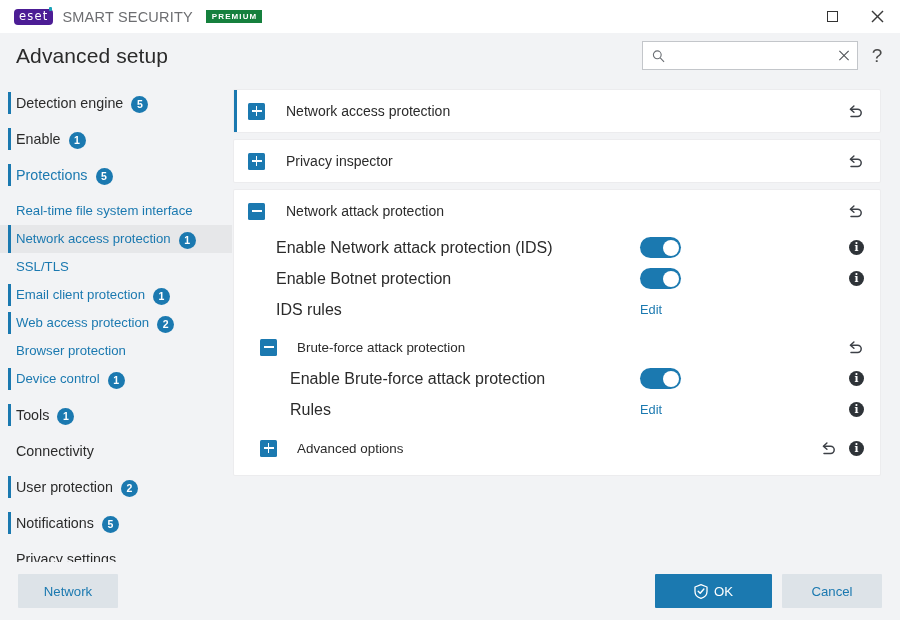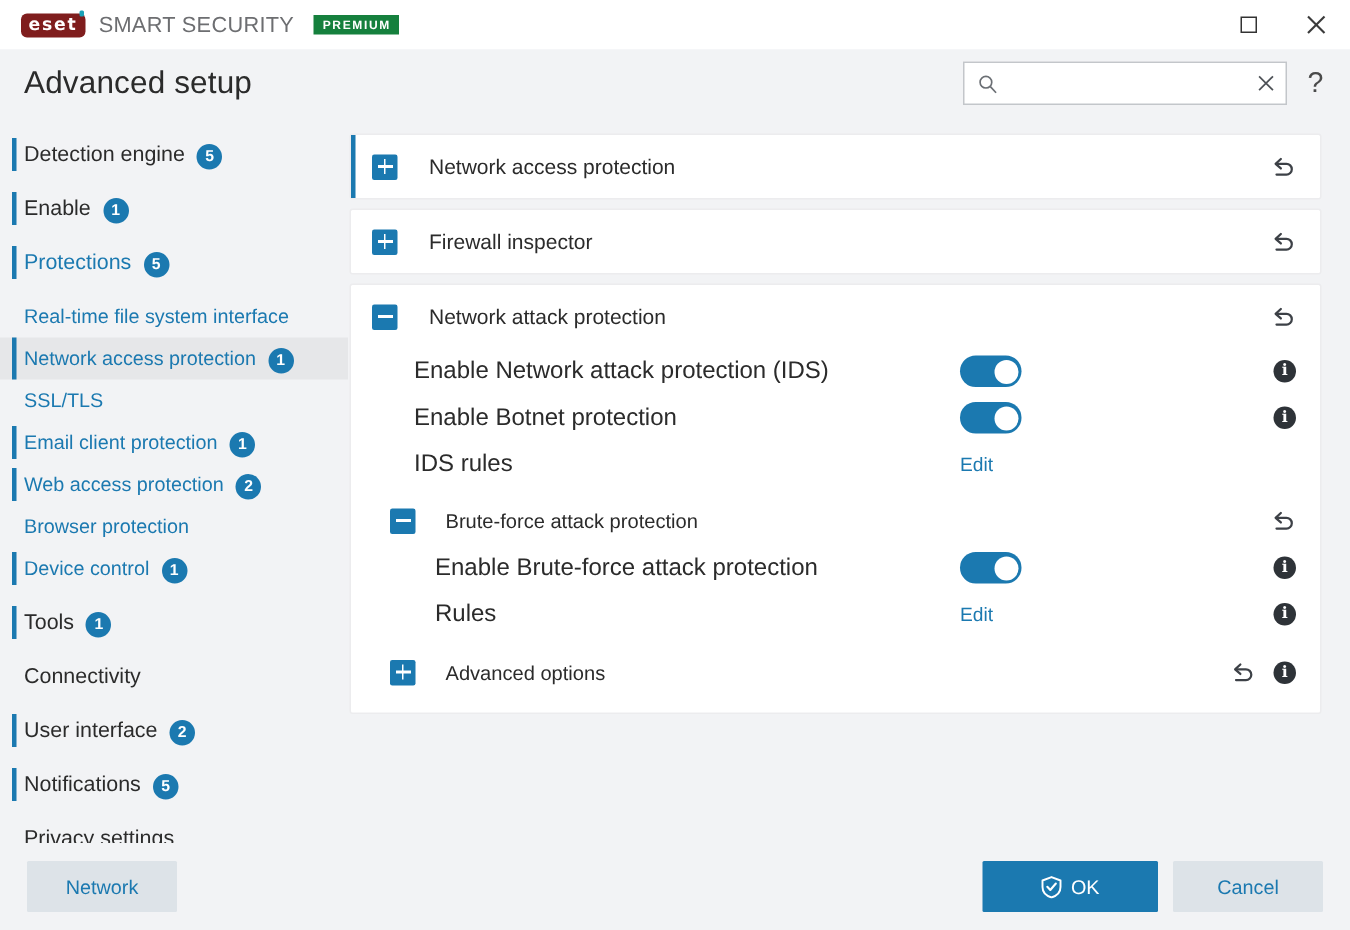--- a/index.html
+++ b/index.html
@@ -17,23 +17,23 @@
   }
 
   
   .titlebar {
     height: 33px; background: #ffffff;
     display: flex; align-items: center;
     flex: 0 0 33px;
   }
   .brand { display: flex; align-items: center; padding-left: 14px; gap: 9px; }
   .eset-logo {
-    background: #7f1d1d;
+    background: #4c1d95;
     color: #ffffff;
-    font-size: 11.5px; font-weight: bold;
+    font-size: 11.5px; font-weight: normal;
     letter-spacing: 1.2px;
     padding: 1px 5px 2px 5px;
     border-radius: 4px;
     position: relative;
     line-height: 13px;
     font-family: "DejaVu Sans", sans-serif;
   }
   .eset-logo::after {
     content: ""; position: absolute;
     top: -2px; right: 1px;
@@ -350,21 +350,21 @@
             <span class="badge">1</span>
           </span>
         </div>
         <div class="nav-item top">
           <span class="labelwrap">
             <span class="lbl">Connectivity</span>
           </span>
         </div>
         <div class="nav-item top bar">
           <span class="labelwrap">
-            <span class="lbl">User interface</span>
+            <span class="lbl">User protection</span>
             <span class="badge">2</span>
           </span>
         </div>
         <div class="nav-item top bar">
           <span class="labelwrap">
             <span class="lbl">Notifications</span>
             <span class="badge">5</span>
           </span>
         </div>
         <div class="nav-item top">
@@ -385,21 +385,21 @@
                 <svg viewBox="0 0 17 17" class="undo-icon">
                   <path d="M4.2 6.2 H10.6 a3.6 3.6 0 0 1 0 7.2 H4.0" fill="none" stroke="currentColor" stroke-width="1.5" stroke-linecap="round"></path>
                   <path d="M6.9 3.0 L3.4 6.2 L6.9 9.3" fill="none" stroke="currentColor" stroke-width="1.5" stroke-linecap="round" stroke-linejoin="round"></path>
                 </svg>
               </span>
             </div>
           </div>
           <div class="card">
             <div class="card-head">
               <span class="exp-icon plus"></span>
-              <span class="card-title">Firewall inspector</span>
+              <span class="card-title">Privacy inspector</span>
               <span class="head-actions">
                 <svg viewBox="0 0 17 17" class="undo-icon">
                   <path d="M4.2 6.2 H10.6 a3.6 3.6 0 0 1 0 7.2 H4.0" fill="none" stroke="currentColor" stroke-width="1.5" stroke-linecap="round"></path>
                   <path d="M6.9 3.0 L3.4 6.2 L6.9 9.3" fill="none" stroke="currentColor" stroke-width="1.5" stroke-linecap="round" stroke-linejoin="round"></path>
                 </svg>
               </span>
             </div>
           </div>
         </div>
 

